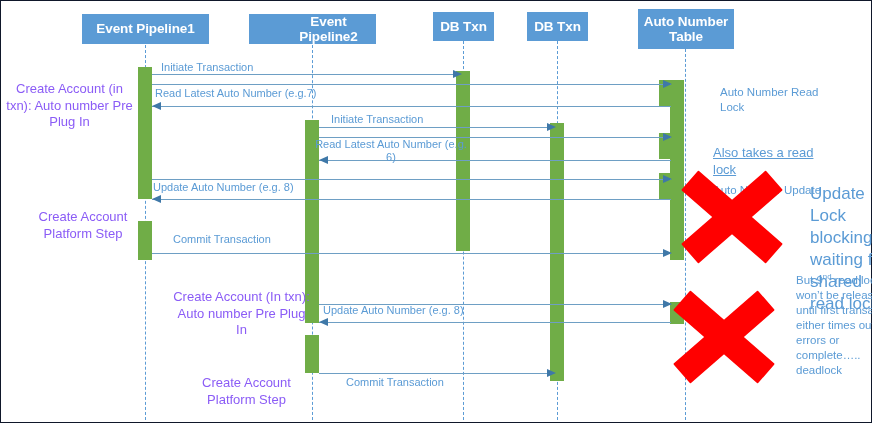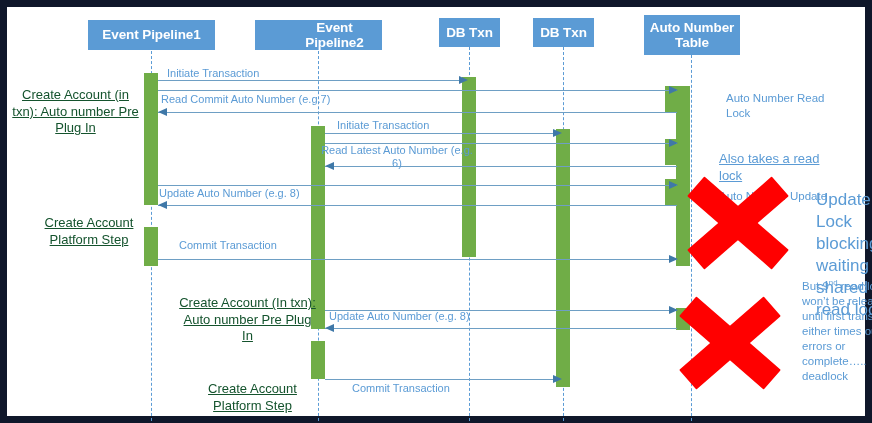--- a/index.html
+++ b/index.html
@@ -2,21 +2,21 @@
 <html><head>
 <meta charset="utf-8">
 <style>
   html,body{margin:0;padding:0;}
   body{
     width:872px;height:423px;
     background:#ffffff;
     font-family:"Liberation Sans", sans-serif;
     overflow:hidden;
   }
-  #canvas{position:relative;width:872px;height:423px;box-sizing:border-box;border:7px solid #0f172a;}
+  #canvas{position:relative;width:872px;height:423px;box-sizing:border-box;border:1px solid #0f172a;}
 
   
   .participant{
     position:absolute;
     background:#5B9BD5;
     color:#ffffff;
     font-weight:bold;
     display:flex;align-items:center;justify-content:center;
     text-align:center;
     line-height:1.12;
@@ -57,24 +57,23 @@
   .msg-label.wrap{white-space:normal;}
   .note{
     position:absolute;
     color:#5B9BD5;
     text-align:left;
     line-height:1.3;
     margin-left:27px;
   }
   .stage-label{
     position:absolute;
-    color:#14532d;
+    color:#8b5cf6;
     text-align:center;
     line-height:1.28;
-    text-decoration:underline;
   }
   sup{font-size:0.68em;vertical-align:super;line-height:0;}
 
   
   .redx{position:absolute;}
   .redx span{
     position:absolute;
     left:50%;top:50%;
     background:#FF0000;
     border-radius:1px;
@@ -126,21 +125,21 @@
 
   <div class="msg" style="left:151px;top:73px;width:308px;"></div>
   <div class="arrow-r" style="left:452px;top:68.5px;"></div>
   <div class="msg-label" style="left:160px;top:60px;width:220px;font-size:11px;text-align:left;">Initiate Transaction</div>
 
   <div class="msg" style="left:151px;top:83px;width:519px;"></div>
   <div class="arrow-r" style="left:662px;top:78.5px;"></div>
 
   <div class="msg" style="left:151px;top:105px;width:519px;"></div>
   <div class="arrow-l" style="left:151px;top:100.5px;"></div>
-  <div class="msg-label" style="left:154px;top:86px;width:300px;font-size:11px;text-align:left;">Read Commit Auto Number (e.g.7)</div>
+  <div class="msg-label" style="left:154px;top:86px;width:300px;font-size:11px;text-align:left;">Read Latest Auto Number (e.g.7)</div>
 
   <div class="msg" style="left:318px;top:126px;width:235px;"></div>
   <div class="arrow-r" style="left:546px;top:121.5px;"></div>
   <div class="msg-label" style="left:330px;top:112px;width:220px;font-size:11px;text-align:left;">Initiate Transaction</div>
 
   <div class="msg" style="left:318px;top:136px;width:352px;"></div>
   <div class="arrow-r" style="left:662px;top:131.5px;"></div>
 
   <div class="msg" style="left:318px;top:159px;width:352px;"></div>
   <div class="arrow-l" style="left:318px;top:154.5px;"></div>

